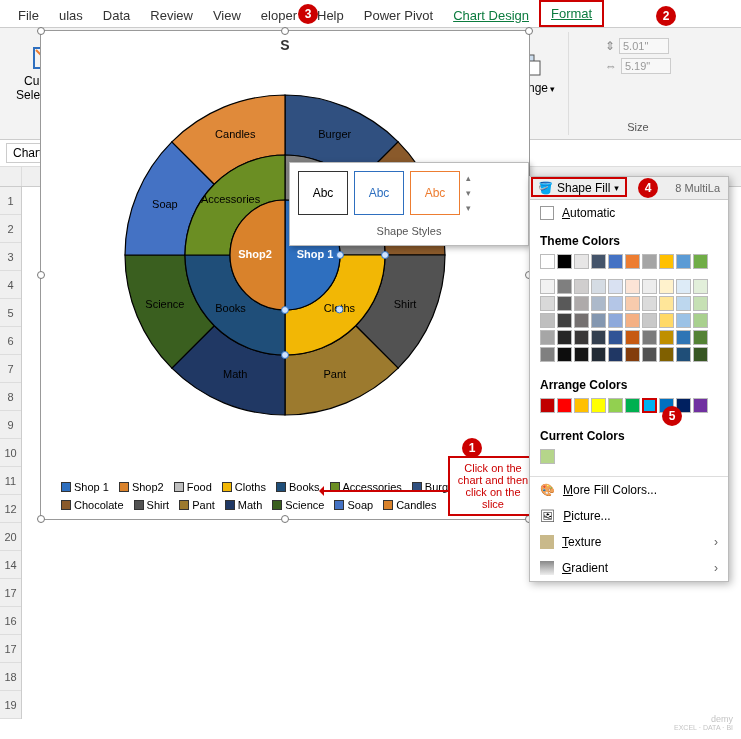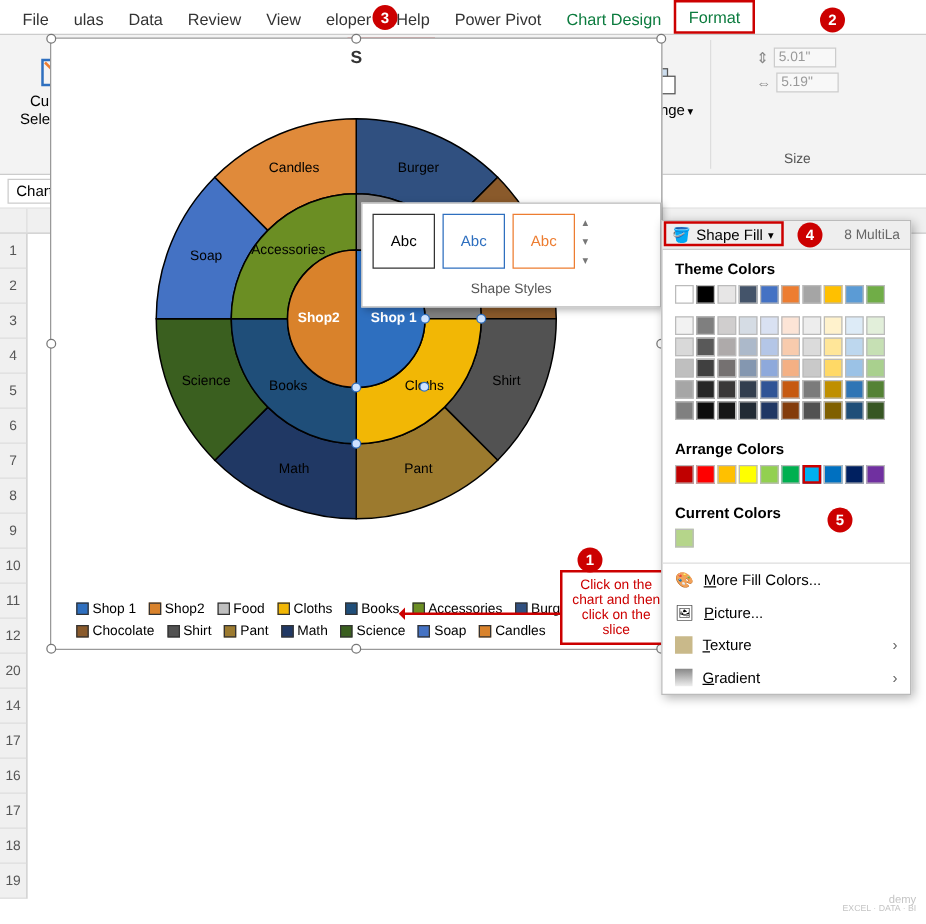--- a/index.html
+++ b/index.html
@@ -1,19 +1,19 @@
 <!DOCTYPE html>
 <html><head>
 <meta charset="utf-8">
 <style>
   * { box-sizing: border-box; font-family: "Segoe UI", Arial, sans-serif; }
   body { margin: 0; background: #fff; width: 741px; height: 739px; position: relative; overflow: hidden; font-size: 12px; }
   .ribbon-tabs { display: flex; height: 28px; background: #fff; border-bottom: 1px solid #ccc; padding-left: 8px; align-items: flex-end; }
   .tab { padding: 4px 10px; font-size: 13px; color: #333; position: relative; cursor: pointer; }
-  .tab.contextual { color: #0b7b3e; }
+  .tab.contextual { color: #0b7b3e; text-decoration: underline; }
   .tab.active { border-bottom: 3px solid #0b7b3e; }
   .tab.red-box { border: 2px solid #c00; }
   .ribbon-body { height: 112px; background: #f3f3f3; display: flex; border-bottom: 1px solid #ccc; padding: 4px 6px; gap: 4px; }
   .ribbon-group { display: flex; flex-direction: column; align-items: center; justify-content: space-between; padding: 2px 6px; border-right: 1px solid #ddd; }
   .ribbon-group:last-child { border-right: none; }
   .ribbon-group-label { font-size: 11px; color: #555; margin-top: 2px; }
   .ribbon-btn-lg { display: flex; flex-direction: column; align-items: center; justify-content: center; width: 64px; height: 78px; gap: 2px; font-size: 12px; text-align: center; cursor: pointer; }
   .ribbon-btn-lg .caret::after { content: "▾"; font-size: 9px; margin-left: 2px; }
   .shape-gallery { display: grid; grid-template-columns: repeat(4, 18px); grid-auto-rows: 18px; gap: 3px; }
   .shape-gallery div { border: 1px solid #888; background: #fff; }
@@ -352,20 +352,24 @@
   </div>
   <div class="popup-gallery-label">Shape Styles</div>
 </div>
 
 <div class="fill-menu">
   <div class="fill-header">
     <span>🪣</span>
     <span>Shape Fill</span>
     <span style="font-size:9px">▾</span>
     <span style="margin-left:auto;font-size:11px;color:#666">8 MultiLa</span>
+  </div>
+  <div class="menu-item">
+    <span style="width:14px;height:14px;border:1px solid #999"></span>
+    <span><span class="u">A</span>utomatic</span>
   </div>
   <div class="fill-section-title">Theme Colors</div>
   <div class="color-grid" id="theme-row1">
       <div class="color-cell" style="background: rgb(255, 255, 255);"></div>
       <div class="color-cell" style="background: rgb(0, 0, 0);"></div>
       <div class="color-cell" style="background: rgb(231, 230, 230);"></div>
       <div class="color-cell" style="background: rgb(68, 84, 106);"></div>
       <div class="color-cell" style="background: rgb(68, 114, 196);"></div>
       <div class="color-cell" style="background: rgb(237, 125, 49);"></div>
       <div class="color-cell" style="background: rgb(165, 165, 165);"></div>

